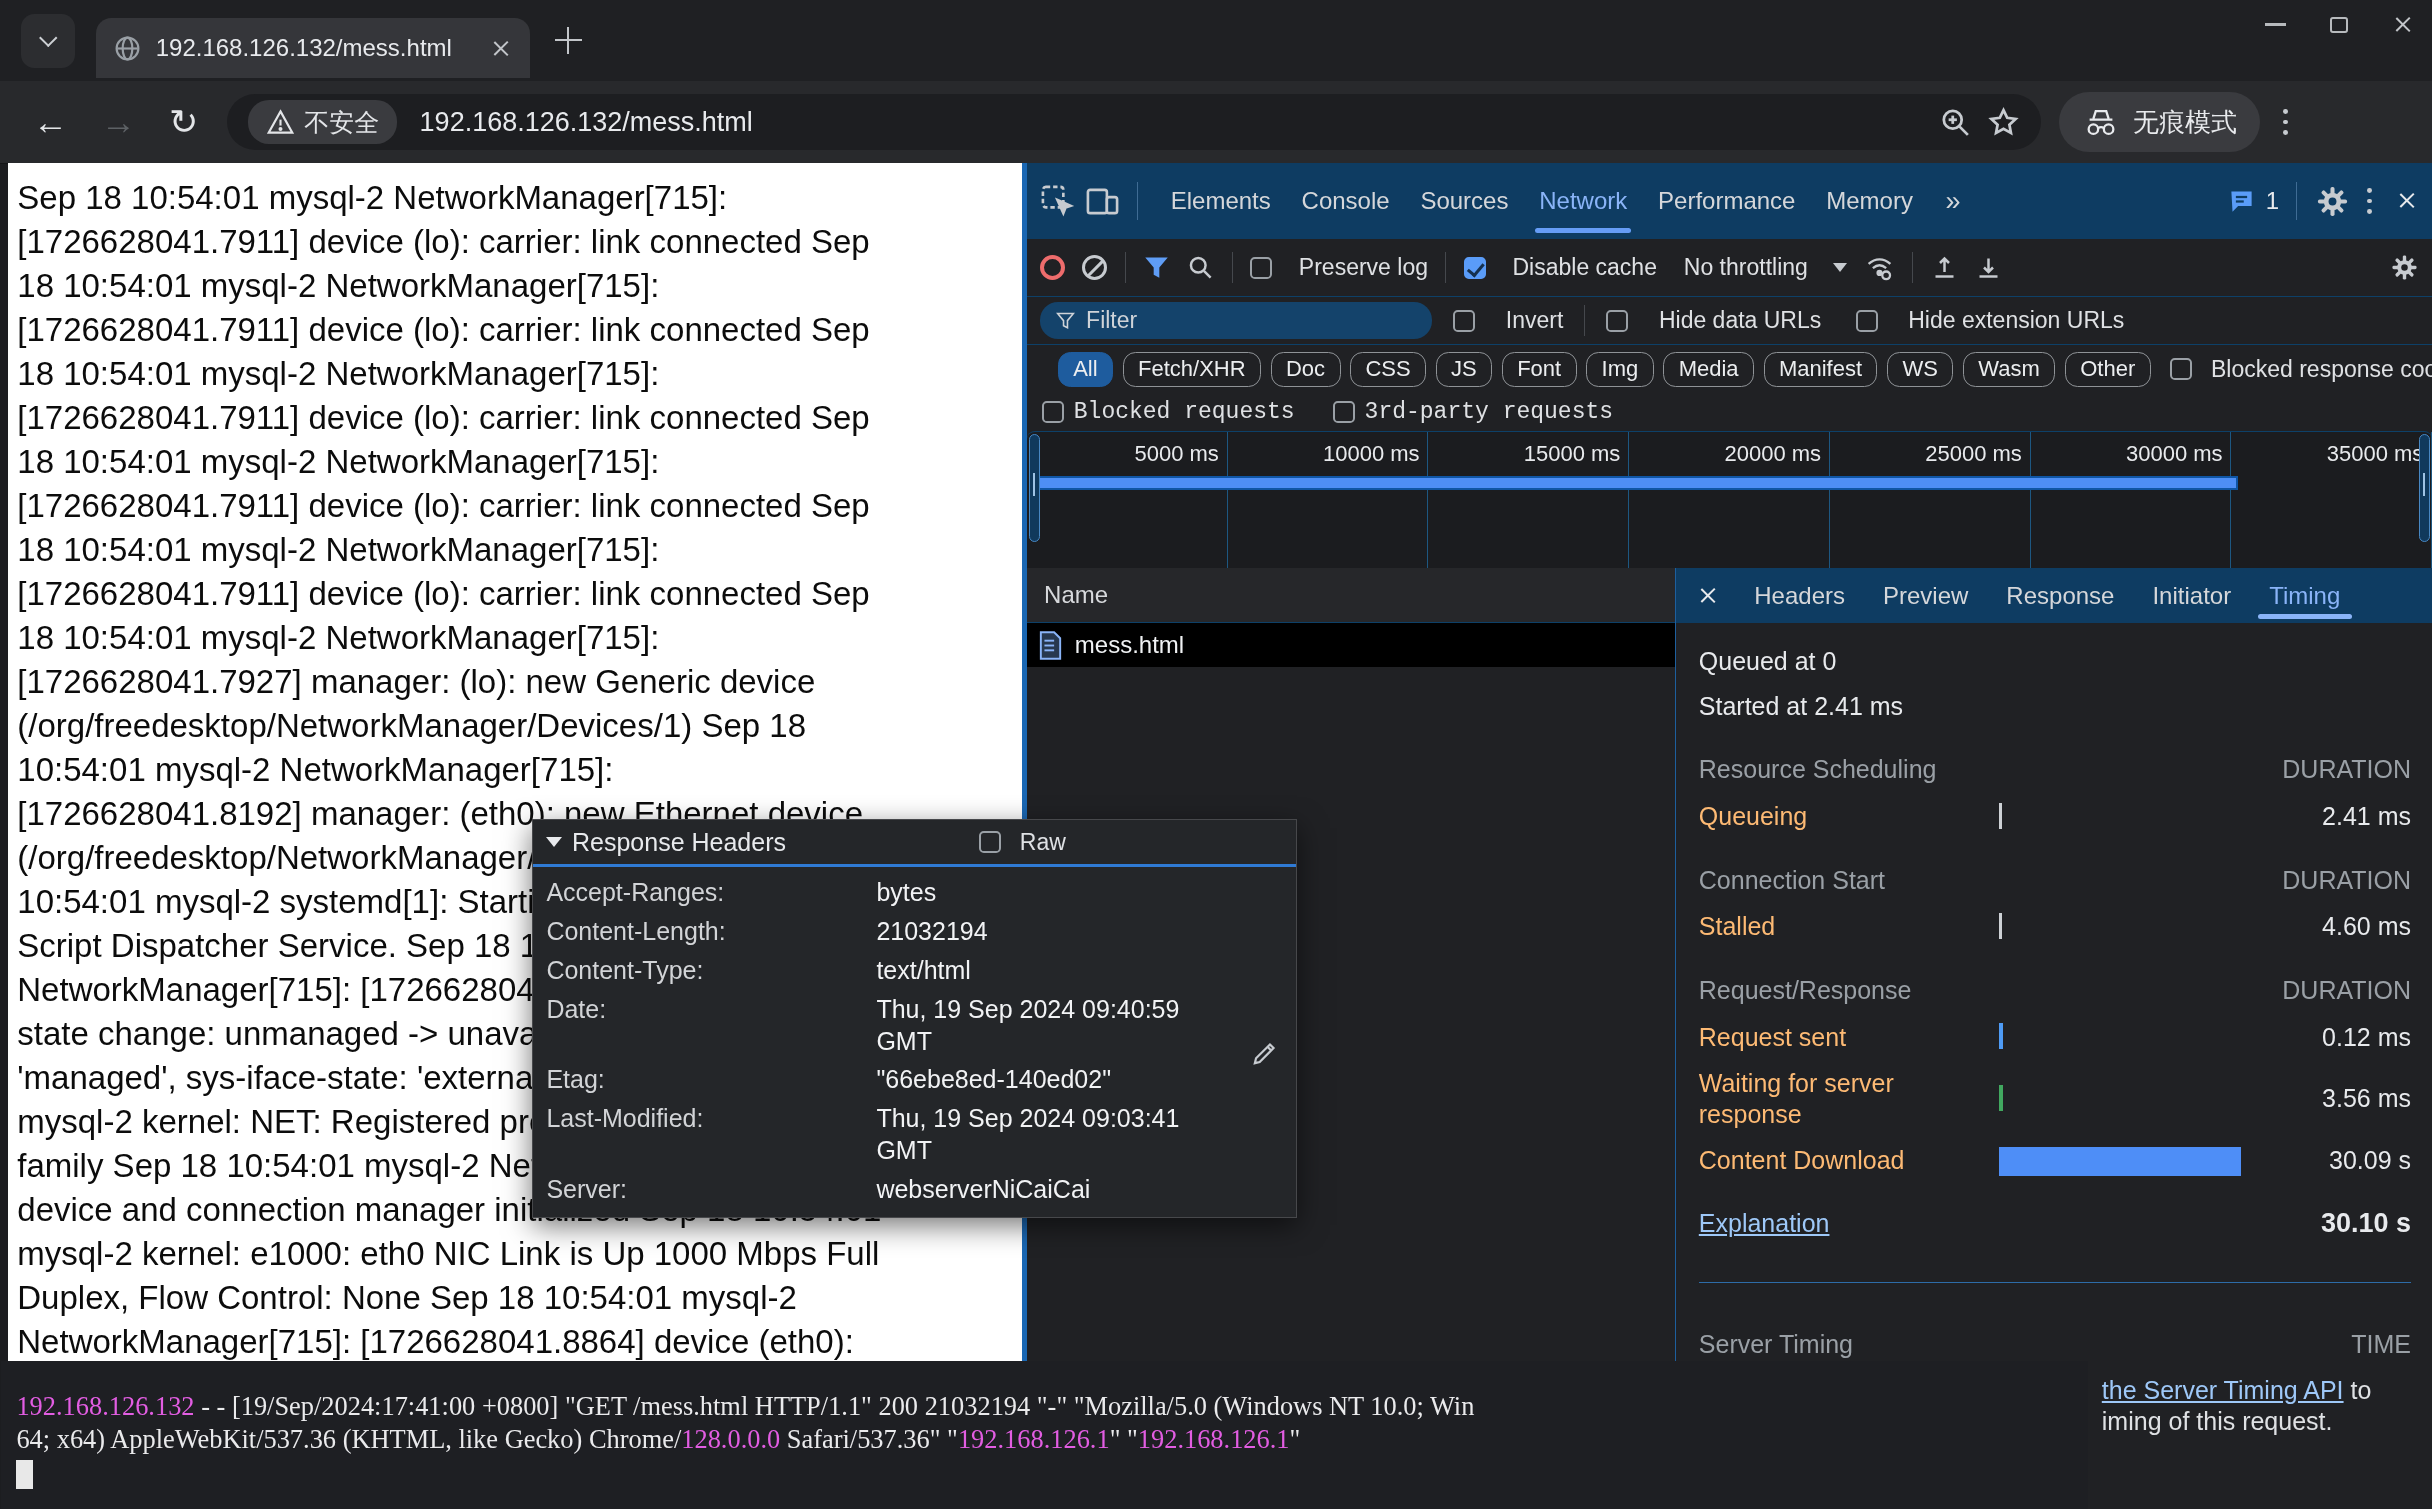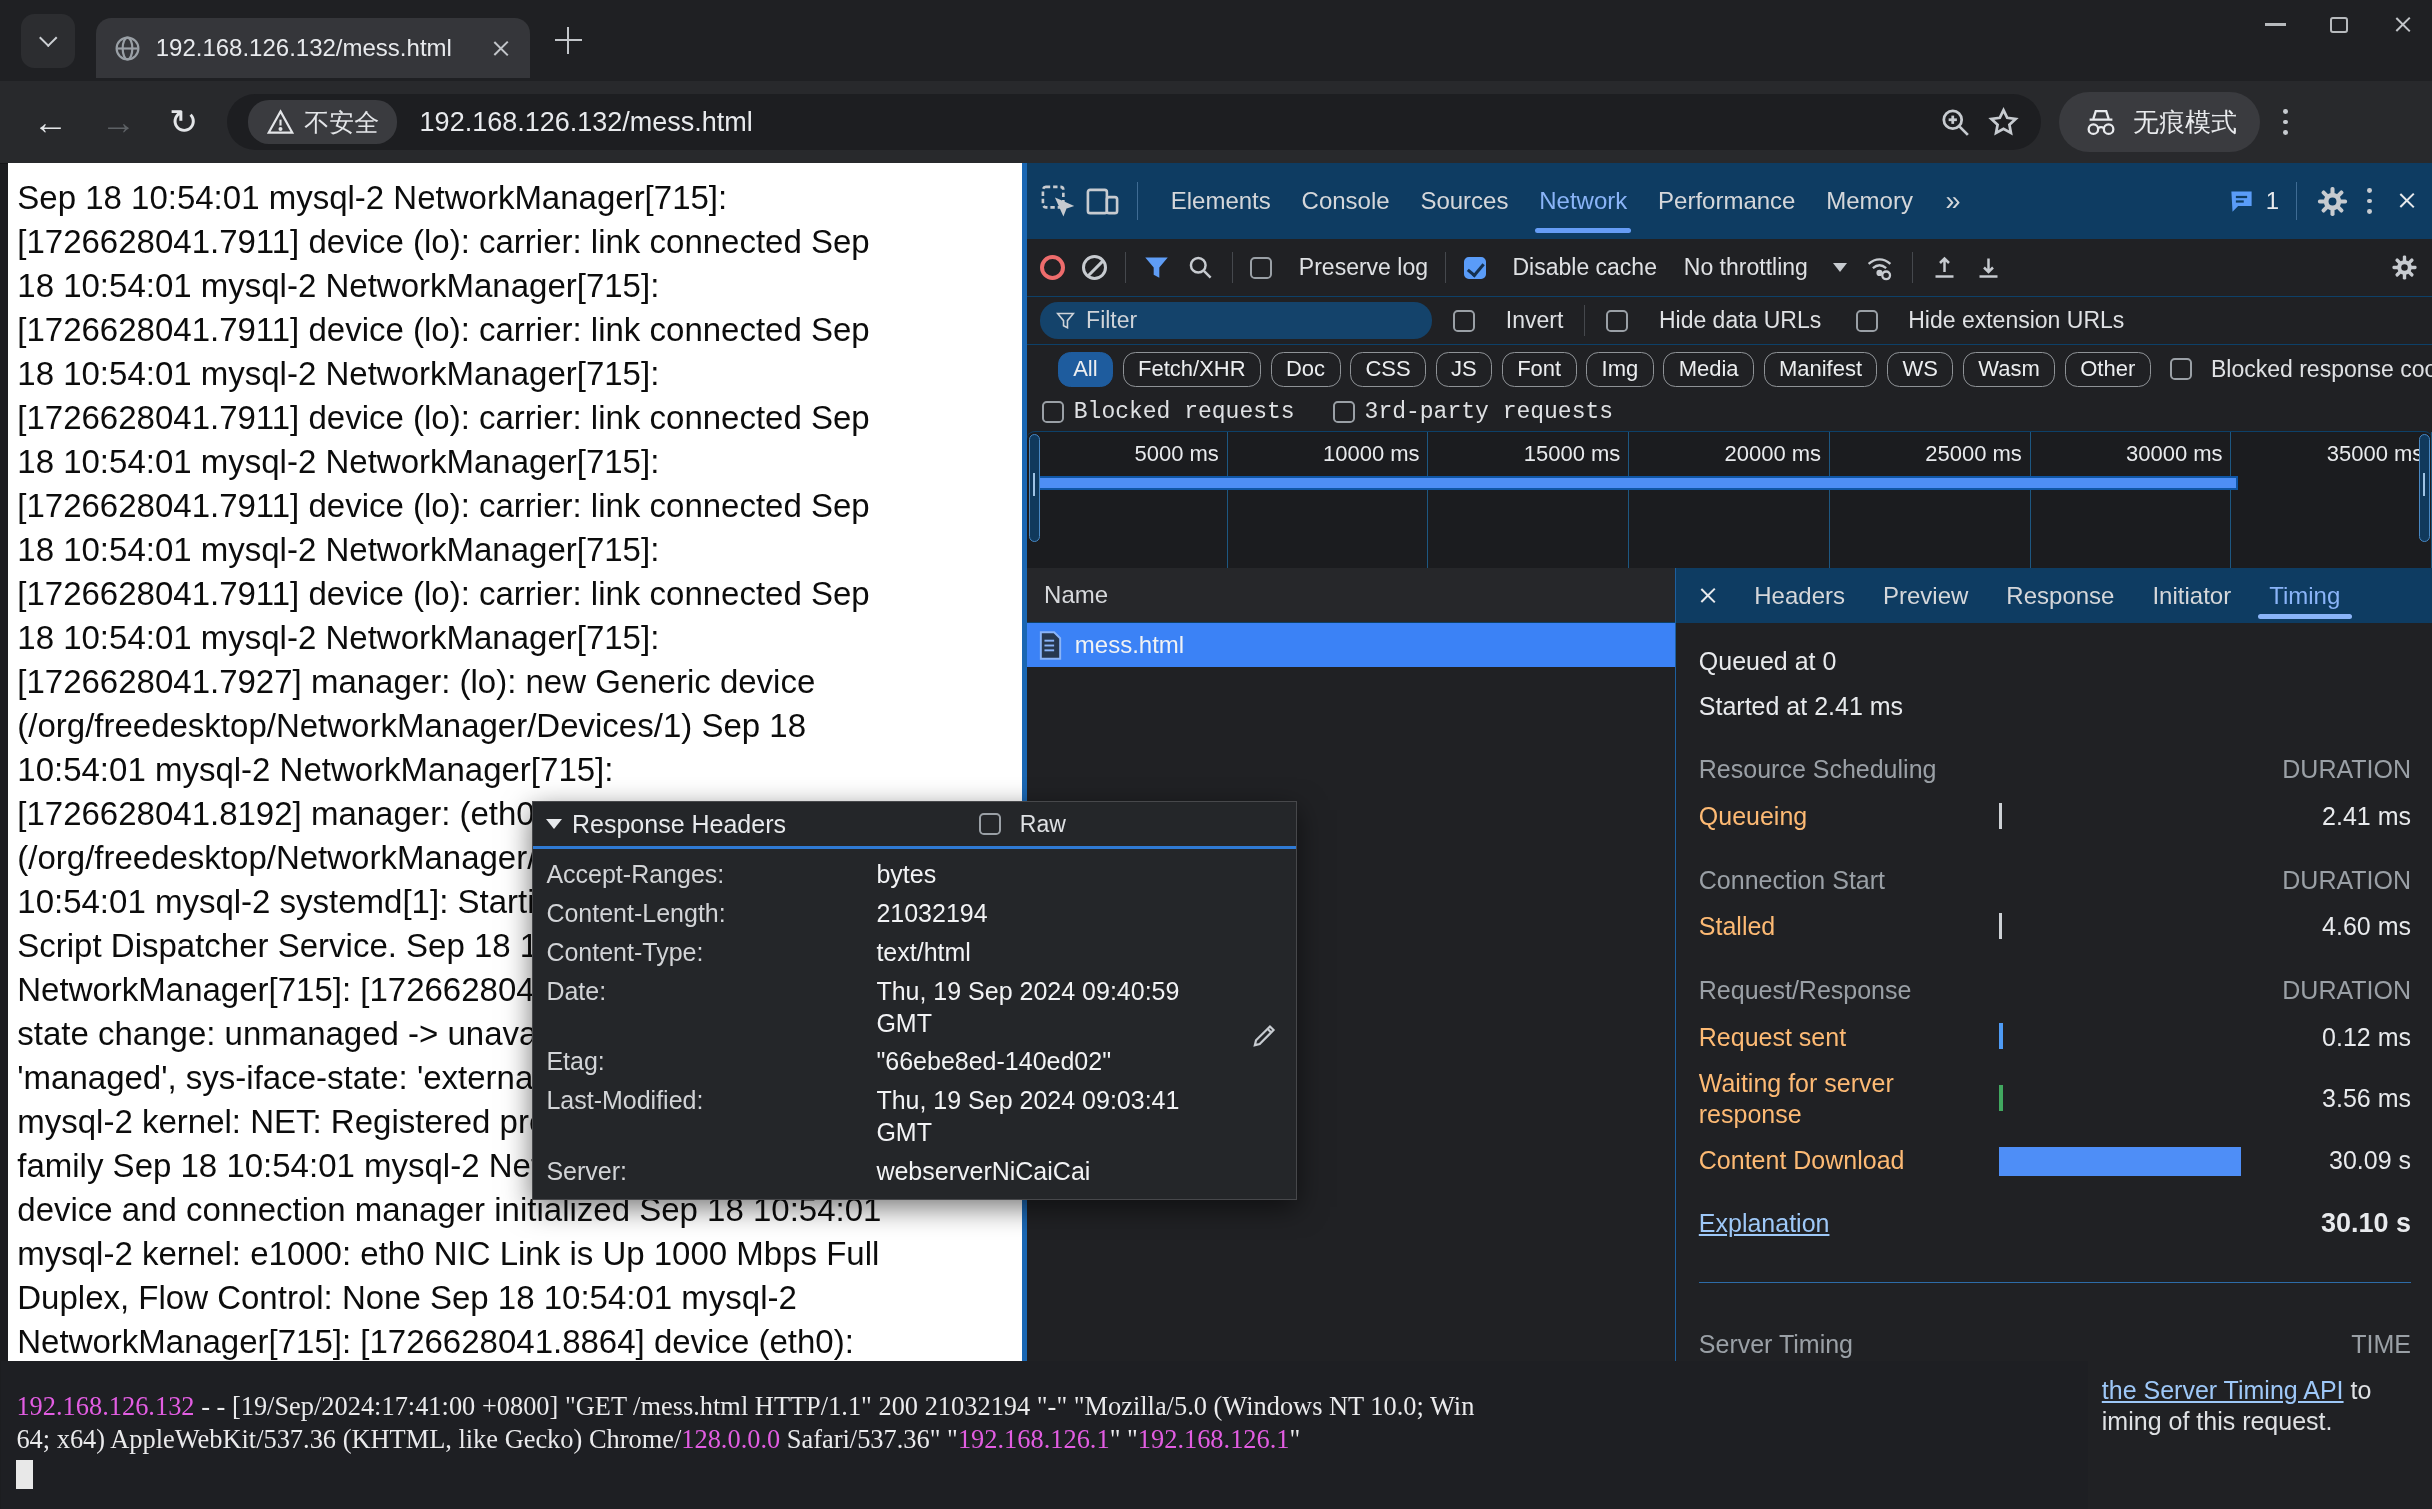--- a/index.html
+++ b/index.html
@@ -77,21 +77,21 @@
   .overview { height:152px; background:#1b1c1f; border-top:1px solid #0d4068; border-bottom:1px solid #2a6db1; position:relative; display:flex;border-radius:8px; }
   .ruler-col { flex:1; border-right:1.4px solid #1d5781; text-align:right; padding:7.7px 7.7px 0 0; }
   .tick-label { font-size:22px; color:#e8eaed; }
   .ov-bar { position:absolute; left:9.6px; top:44px; width:85.5%; height:14.4px; background:#4e8ef5; border:2.9px solid #0f55a4; }
   .ov-handle { position:absolute; top:1.9px; width:11.5px; height:108px; border-radius:5.8px; background:#10395c; border:1.9px solid #4887c2; z-index:2; }
   .ov-handle i { display:block; width:1.9px; height:23px; background:#9fc3e4; margin:38px auto 0; }
 
   .dt-main { position:absolute; left:4.8px; right:0; top:405px; bottom:0; display:flex; }
   .req-col { width:648px; display:flex; flex-direction:column; }
   .tbl-head { height:55px; background:#26272a; border-bottom:1px solid #0d4068; display:flex; align-items:center; padding:0 17.3px; font-size:24px; color:#d7d9dc; }
-  .req-row { height:44px; background:#3b82f6; display:flex; align-items:center; gap:11.5px; padding:0 11.5px; font-size:24px; color:#f0f2f4; }
+  .req-row { height:44px; background:#000000; display:flex; align-items:center; gap:11.5px; padding:0 11.5px; font-size:24px; color:#f0f2f4; }
   .doc-ico { width:25px; height:29px; flex:0 0 auto; }
 
   .detail-col { flex:1; border-left:1.9px solid #1d5f9e; display:flex; flex-direction:column; }
   .detail-tabs { height:55px; background:#0e3c62; display:flex; align-items:center; padding:0 11.5px; gap:5.8px; }
   .detail-tabs .xi { color:#e8eaed; margin:0 9.6px; }
   .d-tab { padding:0 19px; height:55px; display:flex; align-items:center; font-size:24px; color:#d5d7da; position:relative; }
   .d-tab.active { color:#8ab4f8; }
   .d-tab.active::after { content:""; position:absolute; left:7.7px; right:7.7px; bottom:3.8px; height:4.8px; border-radius:2.9px; background:#8ab4f8; }
 
   .timing-body { flex:1; padding:23px 21px 0 23px; font-size:25px; overflow:hidden; }
@@ -108,21 +108,21 @@
   .tick-green { width:3.8px; height:26px; background:#41a85f; }
   .bar-blue { width:242px; height:29px; background:#4e8ef7; }
   .t-val { margin-left:auto; white-space:nowrap; }
   .expl-row { margin-top:31px; display:flex; align-items:center; line-height:31px; }
   .link { color:#9ec8f8; text-decoration:underline; }
   .total { margin-left:auto; font-weight:bold; font-size:27px; }
   .t-divider { margin-top:43px; border-top:1.9px solid #2d6ca8; }
   .frag { margin-top:14.4px; margin-left:403px; line-height:31px; color:#dfe1e4; }
 
   
-  .popup { position:absolute; left:532px; top:801px; width:765px; height:399px; background:#242629; border:1px solid #47484b; box-shadow:0 7.7px 27px rgba(0,0,0,.55); z-index:5; color:#e8eaed; }
+  .popup { position:absolute; left:532px; top:819px; width:765px; height:399px; background:#242629; border:1px solid #47484b; box-shadow:0 7.7px 27px rgba(0,0,0,.55); z-index:5; color:#e8eaed; }
   .popup-title { height:44px; display:flex; align-items:center; padding:0 13.4px; gap:9.6px; font-size:25px; }
   .tri-down { width:0; height:0; border-left:8.6px solid transparent; border-right:8.6px solid transparent; border-top:10.6px solid #e8eaed; }
   .popup-title .raw { display:flex; align-items:center; margin-left:183px; gap:9.6px; }
   .popup-div { height:2.9px; background:#2f7ad4; }
   .hdr-rows { padding:9.6px 13.4px 0; }
   .hdr-row { display:flex; margin-bottom:6.7px; }
   .hname { flex:0 0 330px; color:#d2d4d7; font-size:25px; line-height:32px; }
   .hval { color:#f2f3f5; font-size:25px; line-height:32px; white-space:pre-line; }
   .pencil { position:absolute; right:17.3px; top:219px; width:29px; height:29px; color:#c7cbd0; }
 

